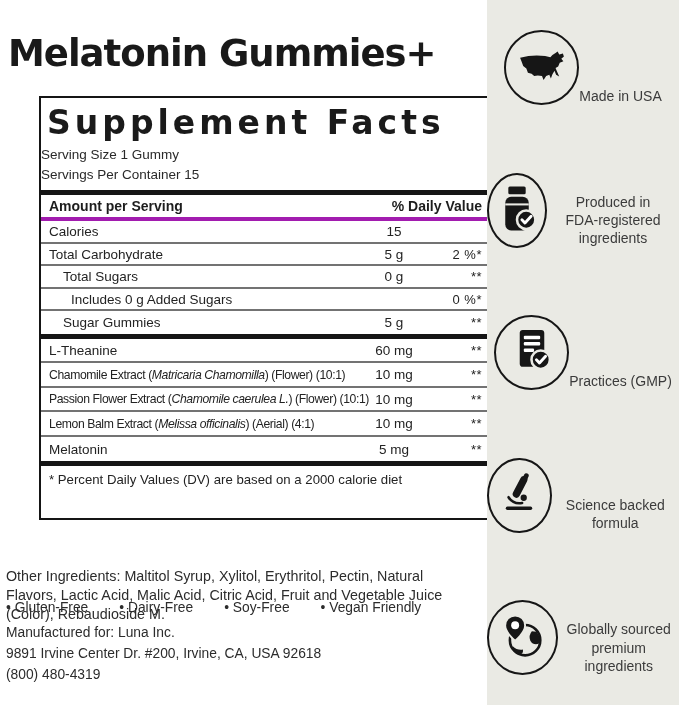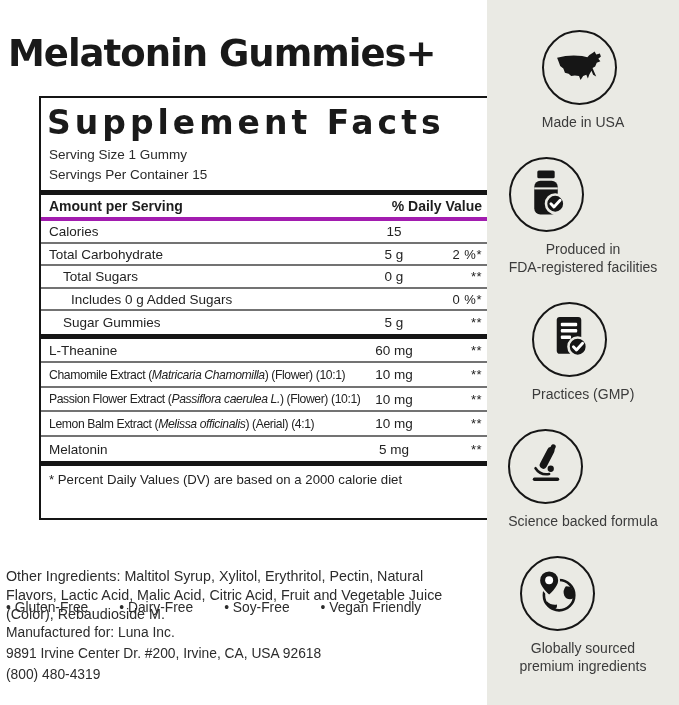--- a/index.html
+++ b/index.html
@@ -10,21 +10,21 @@
   
   .main { position:absolute; left:0; top:0; width:487px; height:705px; background:#fff; }
 
   .product-title { margin:34px 0 0 8px; font-family:"DejaVu Sans", sans-serif;
                    font-weight:bold; font-size:37px; letter-spacing:-1px; color:#191919; line-height:1.1; }
 
   .sf-box { position:absolute; left:5px; top:96px; width:453px; height:424px;
             border:2px solid #151515; background:#fff; overflow:hidden;margin-left:34px; }
   .sf-heading { font-family:"DejaVu Sans", sans-serif; font-weight:bold; font-size:33px;
                 letter-spacing:4px; color:#1a1a1a; padding:4px 4px 2px 6px; line-height:1.25; }
-  .sf-serving { font-size:13.5px; color:#2a2a2a; padding-left:8px; line-height:1.45; }
+  .sf-serving { font-size:13.5px; color:#2a2a2a; padding-left:0; line-height:1.45; }
   .bar { height:5px; background:#151515; width:100%; }
   .bar.mt { margin-top:6px; }
   .sf-header { display:flex; justify-content:space-between; align-items:center;
                padding:0 8px; height:26px; font-weight:bold; font-size:14px;
                border-bottom:4px solid #a21caf; }
   .sf-row { display:flex; align-items:center; padding:0 8px; height:22.5px;
             border-bottom:2px solid #737373; font-size:13.5px; color:#232323; }
   .sf-row.tall { height:24.5px; }
   .sf-row.nb { border-bottom:none; }
   .sf-row .name { flex:1; min-width:0; white-space:nowrap; overflow:visible; }
@@ -40,21 +40,21 @@
                font-size:14.3px; line-height:1.33; color:#2c2c2c;margin-top:32px; }
   .claims { position:absolute; left:6px; top:600px; display:flex; gap:31px;
             font-size:13.8px; color:#2c2c2c; }
   .claims .claim::before { content:"• "; }
   .mfr { position:absolute; left:6px; top:623px; font-size:13.8px; line-height:1.52; color:#2c2c2c; }
 
   
   .sidebar { position:absolute; left:487px; top:0; width:192px; height:705px;
              background:#eaeae4; display:flex; flex-direction:column;
              align-items:center; justify-content:space-between; padding:30px 0 30px; }
-  .badge { display:flex; flex-direction:column; align-items:flex-start; }
+  .badge { display:flex; flex-direction:row; align-items:flex-end; }
   .badge-circle { width:75px; height:75px; border:2.5px solid #161616; border-radius:50%;
                   display:flex; align-items:center; justify-content:center; }
   .badge-label { margin-top:8px; max-width:172px; text-align:center;
                  font-size:14px; line-height:1.3; color:#3b3b3b; }
 </style>
 </head>
 <body>
 
 <div class="page">
 
@@ -106,21 +106,21 @@
         <span class="name"><span>L-Theanine</span><span class="italic"></span><span></span></span>
         <span class="amt">60 mg</span>
         <span class="dv">**</span>
       </div>
       <div class="sf-row tall small">
         <span class="name"><span>Chamomile Extract (</span><span class="italic">Matricaria Chamomilla</span><span>) (Flower) (10:1)</span></span>
         <span class="amt">10 mg</span>
         <span class="dv">**</span>
       </div>
       <div class="sf-row tall small">
-        <span class="name"><span>Passion Flower Extract (</span><span class="italic">Passiflora caerulea L.</span><span>) (Flower) (10:1)</span></span>
+        <span class="name"><span>Passion Flower Extract (</span><span class="italic">Chamomile caerulea L.</span><span>) (Flower) (10:1)</span></span>
         <span class="amt">10 mg</span>
         <span class="dv">**</span>
       </div>
       <div class="sf-row tall small">
         <span class="name"><span>Lemon Balm Extract (</span><span class="italic">Melissa officinalis</span><span>) (Aerial) (4:1)</span></span>
         <span class="amt">10 mg</span>
         <span class="dv">**</span>
       </div>
       <div class="sf-row tall nb">
         <span class="name"><span>Melatonin</span><span class="italic"></span><span></span></span>
@@ -174,21 +174,21 @@
             <rect x="11.5" y="1.5" width="17" height="7.5" rx="1.5" fill="#161616"></rect>
             <rect x="8.5" y="11.5" width="23" height="33" rx="6" fill="#161616"></rect>
             <rect x="8.5" y="18" width="23" height="2" fill="#eaeae4"></rect>
             <circle cx="29" cy="34" r="9" fill="#161616" stroke="#eaeae4" stroke-width="2.5"></circle>
             <path d="M24.8 34 l3 3.2 l6 -6.6" fill="none" stroke="#ffffff" stroke-width="2.8" stroke-linecap="round" stroke-linejoin="round"></path>
           </svg>
         </span>
       </div>
       <div class="badge-label">
         <div>Produced in</div>
-        <div>FDA-registered facilities</div>
+        <div>FDA-registered ingredients</div>
       </div>
     </div>
 
     <div class="badge">
       <div class="badge-circle">
         <span>
           <svg width="42" height="45" viewBox="0 0 40 44">
             <rect x="8" y="2" width="24" height="36" rx="3" fill="#161616"></rect>
             <rect x="12" y="7.5" width="16" height="3.4" rx="1" fill="#ffffff"></rect>
             <rect x="12" y="13.8" width="16" height="3.4" rx="1" fill="#ffffff"></rect>

